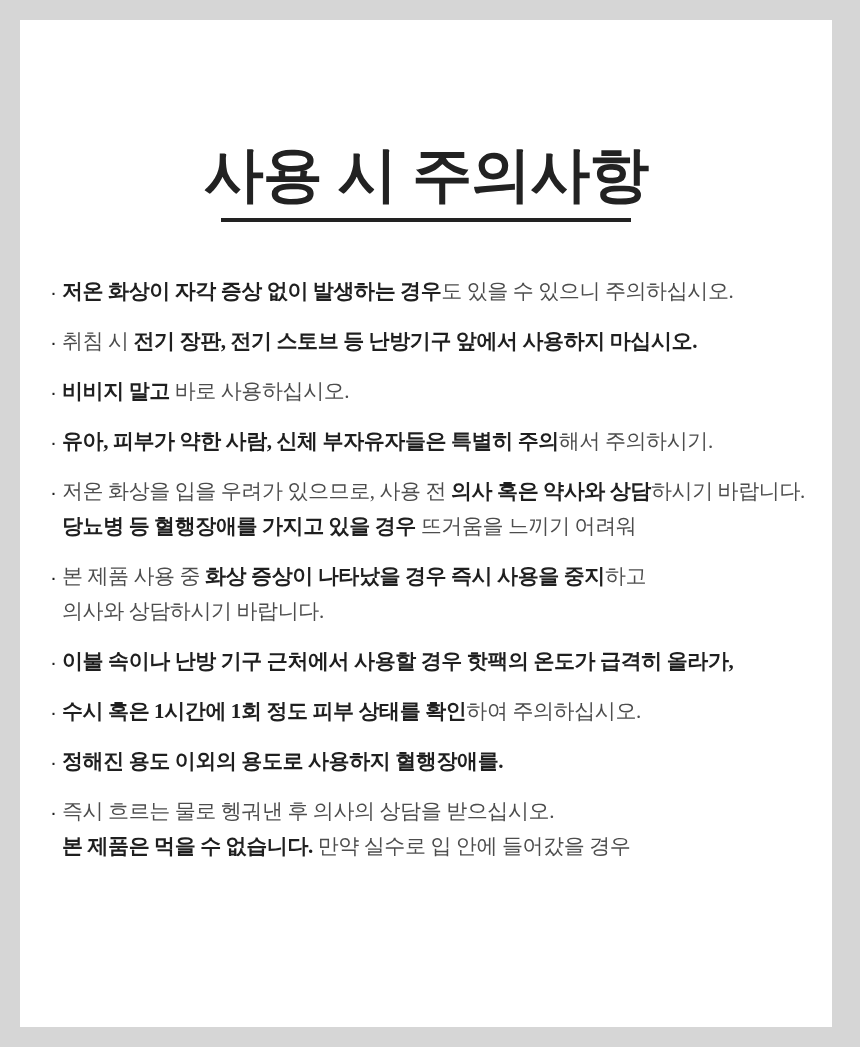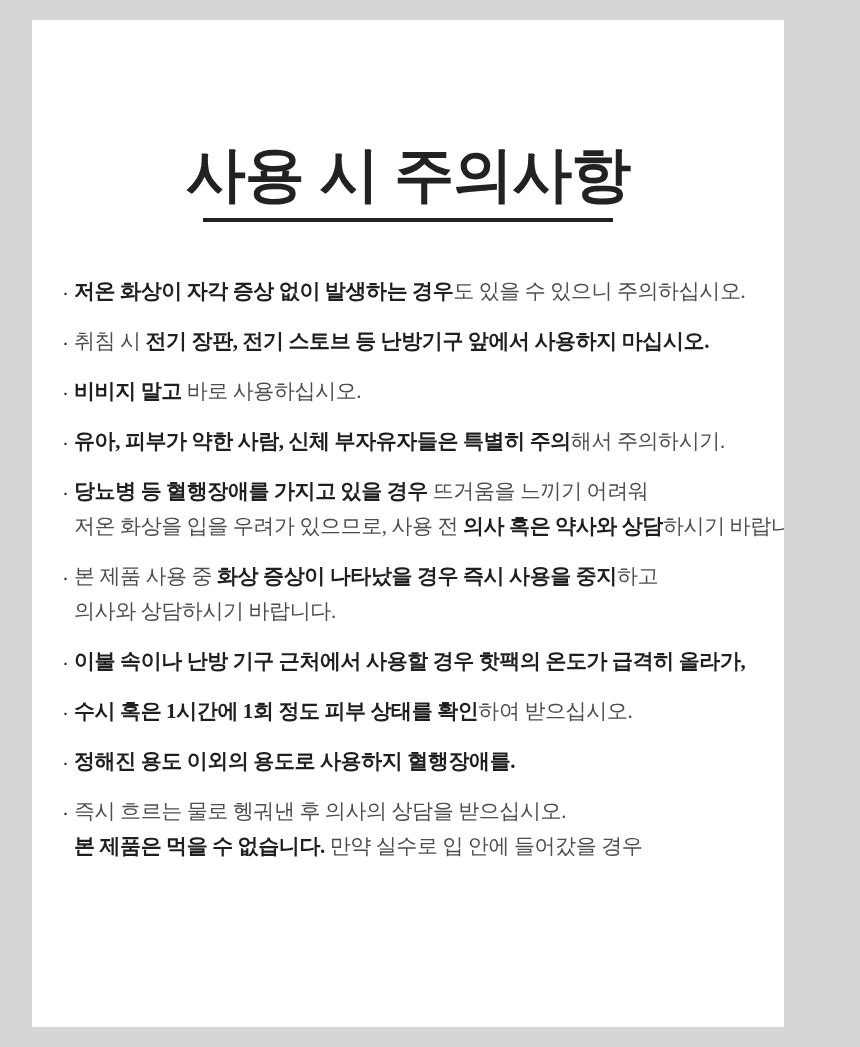--- a/index.html
+++ b/index.html
@@ -10,25 +10,24 @@
     width: 860px;
     height: 1047px;
     position: relative;
     background: var(--page-border, #d6d6d6);
     font-family: "Liberation Sans", "DejaVu Sans", sans-serif;
   }
   .card {
     position: absolute;
     left: 20px;
     top: 20px;
-    width: 752px;
+    width: 812px;
     height: 1007px;
     background: var(--card-bg, #ffffff);
     overflow: hidden;
-    margin-left: 12px;
   }
   .title-wrap {
     text-align: center;
     padding-top: 120px;
   }
   .page-title {
     margin: 0;
     font-size: 60px;
     line-height: 1.15;
     font-weight: 900;
@@ -101,41 +100,41 @@
       </div>
       <div class="item">
         <span class="bullet">·</span>
         <div class="lines">
           <div class="line"><span class="seg bold">유아, 피부가 약한 사람, 신체 부자유자들은 특별히 주의</span><span class="seg">해서 주의하시기.</span></div>
         </div>
       </div>
       <div class="item">
         <span class="bullet">·</span>
         <div class="lines">
+          <div class="line"><span class="seg">저온 화상을 입을 우려가 있으므로, 사용 전 </span><span class="seg bold">의사 혹은 약사와 상담</span><span class="seg">하시기 바랍니다.</span></div>
           <div class="line"><span class="seg bold">당뇨병 등 혈행장애를 가지고 있을 경우 </span><span class="seg">뜨거움을 느끼기 어려워</span></div>
-          <div class="line"><span class="seg">저온 화상을 입을 우려가 있으므로, 사용 전 </span><span class="seg bold">의사 혹은 약사와 상담</span><span class="seg">하시기 바랍니다.</span></div>
         </div>
       </div>
       <div class="item">
         <span class="bullet">·</span>
         <div class="lines">
           <div class="line"><span class="seg">본 제품 사용 중 </span><span class="seg bold">화상 증상이 나타났을 경우 즉시 사용을 중지</span><span class="seg">하고</span></div>
           <div class="line"><span class="seg">의사와 상담하시기 바랍니다.</span></div>
         </div>
       </div>
       <div class="item">
         <span class="bullet">·</span>
         <div class="lines">
           <div class="line"><span class="seg bold">이불 속이나 난방 기구 근처에서 사용할 경우 핫팩의 온도가 급격히 올라가,</span></div>
         </div>
       </div>
       <div class="item">
         <span class="bullet">·</span>
         <div class="lines">
-          <div class="line"><span class="seg bold">수시 혹은 1시간에 1회 정도 피부 상태를 확인</span><span class="seg">하여 받으십시오.</span></div>
+          <div class="line"><span class="seg bold">수시 혹은 1시간에 1회 정도 피부 상태를 확인</span><span class="seg">하여 주의하십시오.</span></div>
         </div>
       </div>
       <div class="item">
         <span class="bullet">·</span>
         <div class="lines">
           <div class="line"><span class="seg bold">정해진 용도 이외의 용도로 사용하지 혈행장애를.</span></div>
         </div>
       </div>
       <div class="item">
         <span class="bullet">·</span>

